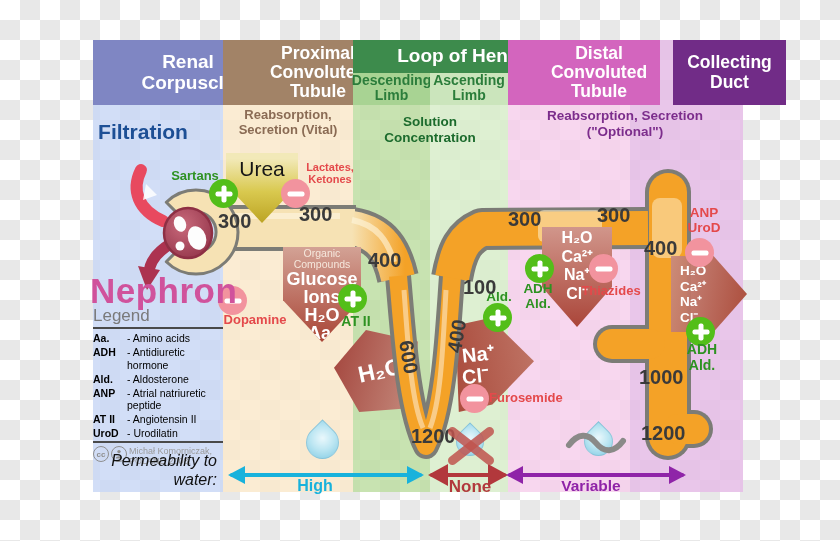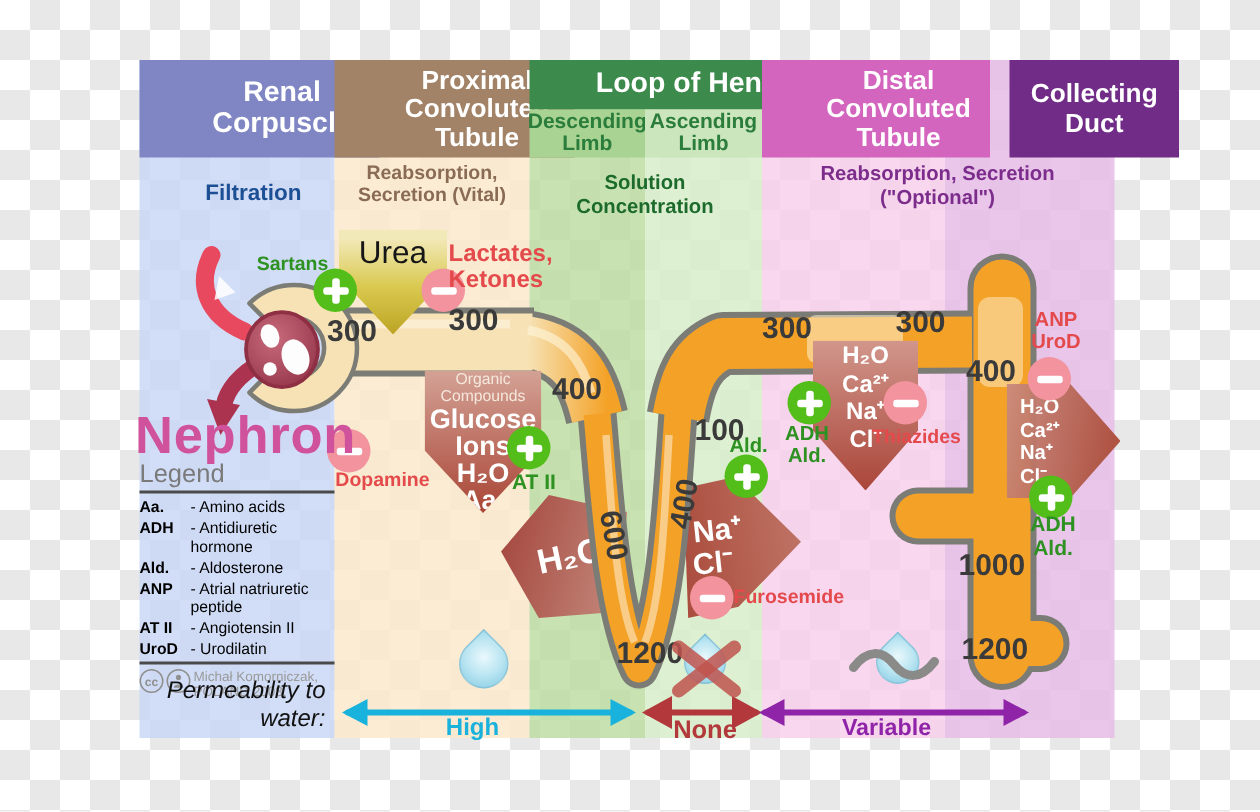--- a/index.html
+++ b/index.html
@@ -30,21 +30,21 @@
   .hdr-loop{left:353px;width:155px;height:33px;background:var(--header-loop,#3D8B4C);font-size:19px;}
   .hdr-dist{left:508px;width:122px;background:var(--header-distal,#D365BE);font-size:17.5px;}
   .hdr-coll{left:630px;width:113px;background:var(--header-collecting,#712C87);font-size:17.5px;padding:0 6px;box-sizing:border-box;margin-left:43px;}
   .sub-limb{position:absolute;top:73px;height:32px;z-index:1;display:flex;align-items:flex-start;justify-content:center;
        text-align:center;color:var(--sub-limb-text,#2B7D3B);font-weight:bold;font-size:14px;line-height:1.05;}
   .sub-desc{left:353px;width:77px;background:var(--sub-descending-bg,#A8D393);}
   .sub-asc{left:430px;width:78px;background:var(--sub-ascending-bg,#CBE5BC);}
 
   
   .banner{position:absolute;z-index:1;text-align:center;font-weight:bold;line-height:1.15;}
-  .ban-filt{left:104px;top:120px;width:130px;font-size:15px;color:var(--filtration-text,#1D4F95);}
+  .ban-filt{left:78px;top:120px;width:130px;font-size:21px;color:var(--filtration-text,#1D4F95);}
   .ban-vital{left:223px;top:108px;width:130px;font-size:13px;color:var(--vital-text,#8A6B54);}
   .ban-sol{left:370px;top:114px;width:120px;font-size:13.5px;color:var(--solution-text,#1C6B2D);}
   .ban-opt{left:545px;top:108px;width:160px;font-size:13.5px;color:var(--optional-text,#7C2D8C);}
 
   svg.tubes{position:absolute;left:0;top:0;z-index:3;pointer-events:none;}
 
   
   .rarrow{position:absolute;display:flex;flex-direction:column;align-items:center;color:#fff;font-weight:bold;text-align:center;}
   .z-under{z-index:2;} .z-over{z-index:4;}
   .ar-urea{left:226px;top:153px;width:72px;height:70px;
@@ -270,21 +270,21 @@
   <div class="circ minus" style="left:218px;top:286px;"></div>
   <div class="circ plus" style="left:338px;top:284px;"></div>
   <div class="circ plus" style="left:483px;top:303px;"></div>
   <div class="circ minus" style="left:460px;top:384px;"></div>
   <div class="circ plus" style="left:525px;top:254px;"></div>
   <div class="circ minus" style="left:589px;top:254px;"></div>
   <div class="circ minus" style="left:685px;top:238px;"></div>
   <div class="circ plus" style="left:686px;top:317px;"></div>
 
   <div class="lbl green" style="left:170px;top:169px;width:50px;font-size:13px;">Sartans</div>
-  <div class="lbl red" style="left:299px;top:162px;width:62px;font-size:16px;">Lactates, Ketones</div>
+  <div class="lbl red" style="left:299px;top:162px;width:62px;font-size:11px;">Lactates, Ketones</div>
   <div class="lbl red" style="left:218px;top:313px;width:74px;font-size:13px;">Dopamine</div>
   <div class="lbl green" style="left:333px;top:314px;width:46px;font-size:14px;">AT II</div>
   <div class="lbl green" style="left:477px;top:290px;width:44px;font-size:13.5px;">Ald.</div>
   <div class="lbl red" style="left:489px;top:391px;width:84px;font-size:13px;text-align:left;">Furosemide</div>
   <div class="lbl green" style="left:513px;top:282px;width:50px;font-size:13.5px;line-height:14.5px;">ADH Ald.</div>
   <div class="lbl red" style="left:575px;top:284px;width:72px;font-size:13px;">Thiazides</div>
   <div class="lbl red" style="left:680px;top:206px;width:48px;font-size:13.5px;line-height:14.5px;">ANP UroD</div>
   <div class="lbl green" style="left:678px;top:342px;width:48px;font-size:14px;line-height:15.5px;">ADH Ald.</div>
 
   <div class="num" style="left:218px;top:211px;">300</div>

